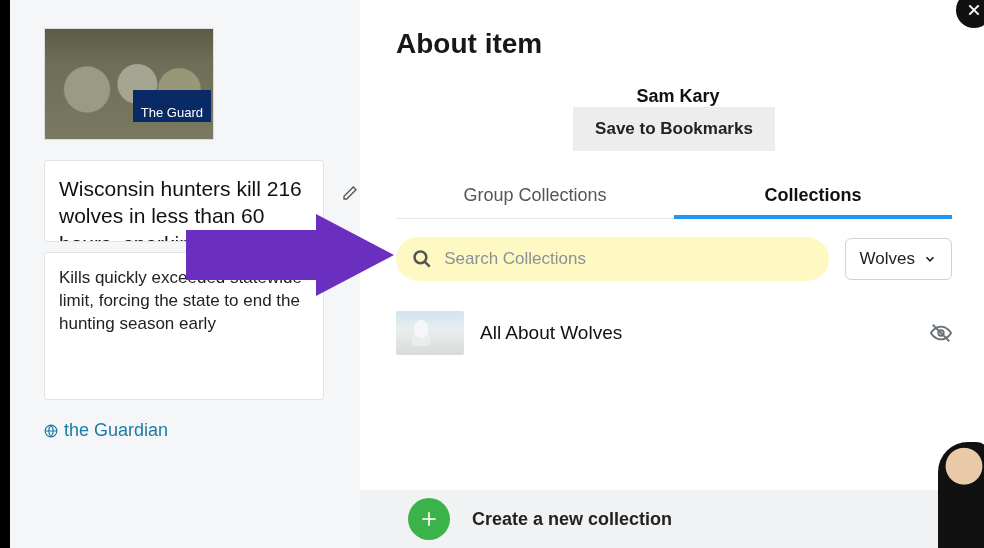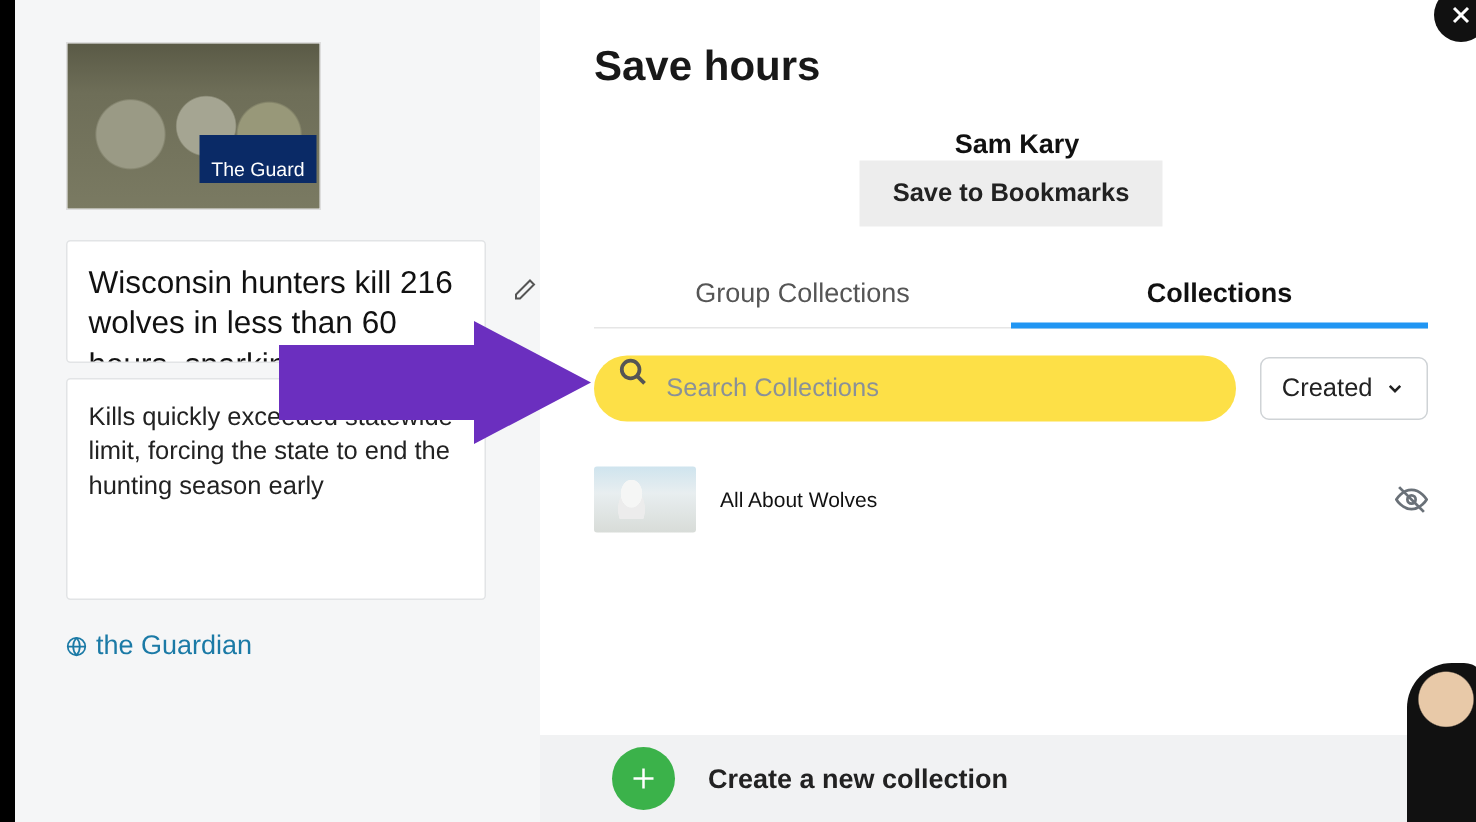--- a/index.html
+++ b/index.html
@@ -142,23 +142,24 @@
       background: #2196f3;
     }
     .search-row {
       display: flex;
       gap: 16px;
       margin-top: 18px;
       align-items: center;
     }
     .search-wrap {
       flex: 1;
-      background: #fde047;
+      background: #fef9c3;
       border-radius: 24px;
       display: flex;
+      align-items: center;
       padding: 0 16px;
       height: 44px;
     }
     .search-wrap input {
       border: none;
       background: transparent;
       outline: none;
       font-size: 17px;
       color: #6a7178;
       margin-left: 12px;
@@ -190,21 +191,21 @@
       border-radius: 2px;
     }
     .coll-thumb::after{
       content:"";
       position:absolute;
       left:18%; top:20%;
       width:38%; height:60%;
       background: radial-gradient(ellipse at 50% 35%, #f5f6f5 38%, transparent 40%),
                   radial-gradient(ellipse at 50% 75%, #ececec 48%, transparent 50%);
     }
-    .coll-name { font-size: 14px; color: #111; flex:1; font-weight: 500;}
+    .coll-name { font-size: 19px; color: #111; flex:1; font-weight: 500;}
     .eye-off { color: #6a7178; }
     .footer-bar {
       position: absolute;
       left: 360px; right: 16px; bottom: 0;
       height: 58px;
       background: #f1f2f3;
       display: flex;
       align-items: center;
       padding-left: 48px;
       gap: 22px;
@@ -268,39 +269,39 @@
     <div class="source-link">
       <svg width="14" height="14" viewBox="0 0 24 24" fill="none" stroke="#1b7aa6" stroke-width="2">
           <circle cx="12" cy="12" r="10"></circle>
           <path d="M2 12h20M12 2a15 15 0 010 20M12 2a15 15 0 000 20"></path>
         </svg>
       <span>the Guardian</span>
     </div>
   </div>
 
   <div class="right-panel">
-    <div class="heading">Save hours</div>
+    <div class="heading">About item</div>
     <div class="owner-row">
       <div class="owner">Sam Kary</div>
       <button class="save-bookmarks">Save to Bookmarks</button>
     </div>
     <div class="tabs">
       <div class="tab inactive">Group Collections</div>
       <div class="tab active">Collections</div>
     </div>
     <div class="search-row">
       <div class="search-wrap">
         <svg width="22" height="22" viewBox="0 0 24 24" fill="none" stroke="#555" stroke-width="3">
             <circle cx="10" cy="10" r="7"></circle>
             <line x1="21" y1="21" x2="15" y2="15"></line>
           </svg>
         <input placeholder="Search Collections" style="">
       </div>
       <div class="sort-btn">
-        <span>Created</span>
+        <span>Wolves</span>
         <svg width="14" height="14" viewBox="0 0 24 24" fill="none" stroke="#222" stroke-width="3">
             <polyline points="6 9 12 15 18 9"></polyline>
           </svg>
       </div>
     </div>
     <div class="collection-row">
       <div class="coll-thumb"></div>
       <div class="coll-name">All About Wolves</div>
       <svg class="eye-off" width="22" height="22" viewBox="0 0 24 24" fill="none" stroke="#6a7178" stroke-width="2">
           <path d="M1 12s4-7 11-7 11 7 11 7-4 7-11 7S1 12 1 12z"></path>

